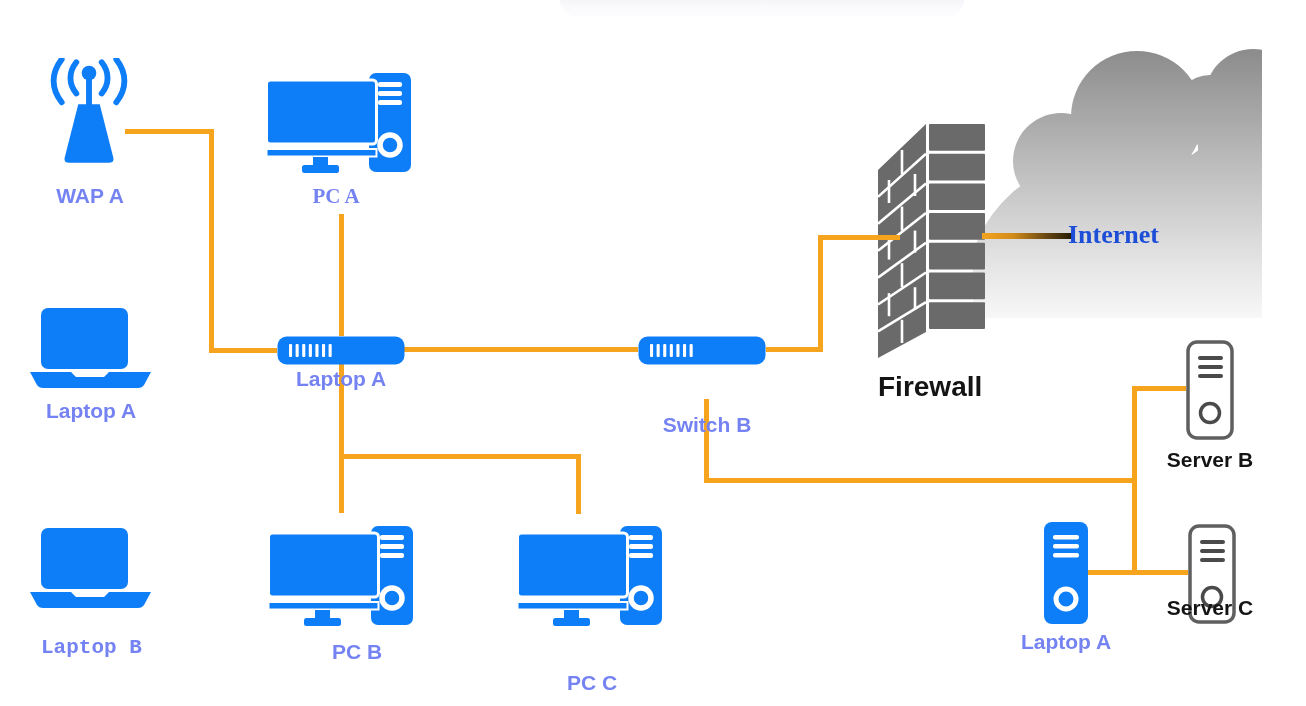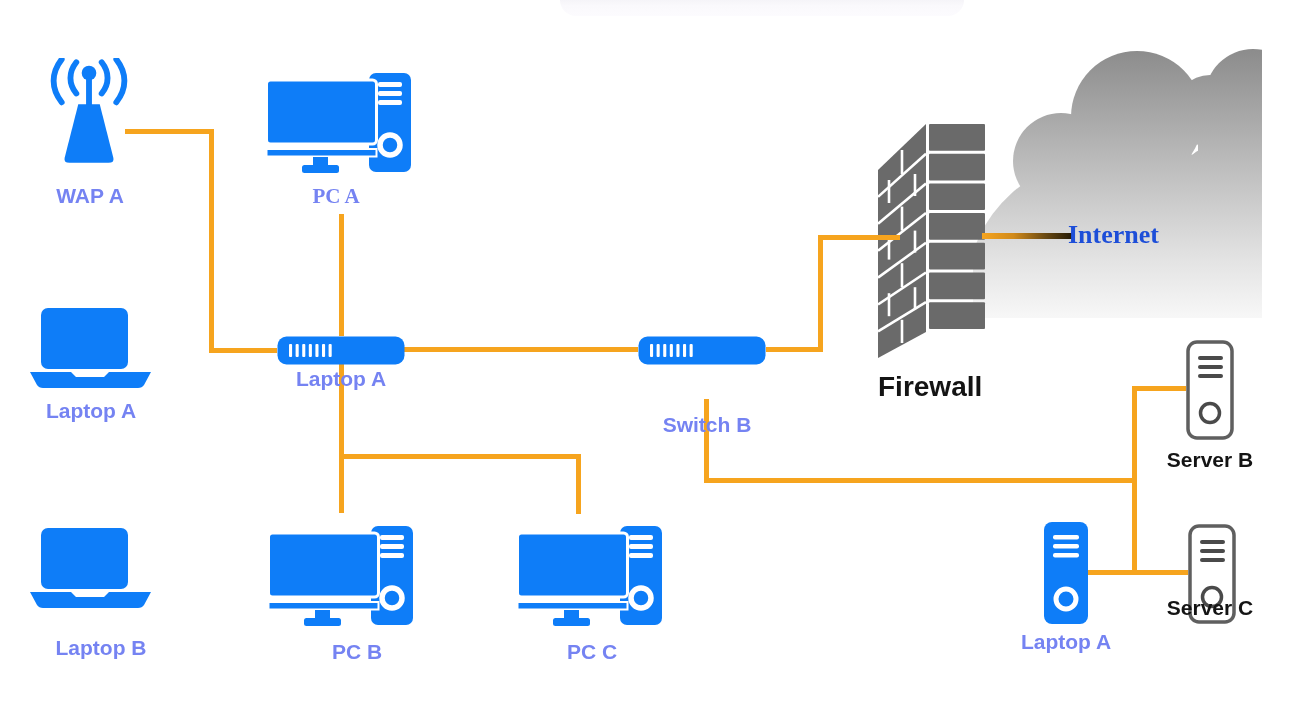--- a/index.html
+++ b/index.html
@@ -145,21 +145,21 @@
     </g>
   </svg>
   <div class="lbl blue" style="left:41px;top:399px;">Laptop A</div>
 
   <svg class="icon" style="left:28px;top:528px;" width="125" height="80" viewBox="0 0 125 80">
     <g fill="#0E7DF8">
       <rect x="13" y="0" width="87" height="61" rx="7"></rect>
       <path d="M2,64 L43,64 L48,69 L76,69 L81,64 L123,64 L116,77 Q114,80 110,80 L15,80 Q11,80 9,77 Z"></path>
     </g>
   </svg>
-  <div class="lbl blue" style="left:51px;top:636px;">Laptop B</div>
+  <div class="lbl blue" style="left:41px;top:636px;font-family:Liberation Mono, monospace;">Laptop B</div>
 
   <svg class="icon" style="left:277px;top:336px;" width="128" height="29" viewBox="0 0 128 29">
     <rect x="0.5" y="0.5" width="127" height="28" rx="9" fill="#0E7DF8"></rect>
     <g fill="#ffffff">
       <rect x="12" y="8" width="3.1" height="13" rx="1"></rect>
       <rect x="18.6" y="8" width="3.1" height="13" rx="1"></rect>
       <rect x="25.2" y="8" width="3.1" height="13" rx="1"></rect>
       <rect x="31.8" y="8" width="3.1" height="13" rx="1"></rect>
       <rect x="38.4" y="8" width="3.1" height="13" rx="1"></rect>
       <rect x="45" y="8" width="3.1" height="13" rx="1"></rect>
@@ -203,21 +203,21 @@
       <rect x="113" y="13" width="24" height="5" rx="2"></rect>
       <rect x="113" y="22" width="24" height="5" rx="2"></rect>
       <rect x="113" y="31" width="24" height="5" rx="2"></rect>
     </g>
     <circle cx="125" cy="76" r="10" fill="none" stroke="#ffffff" stroke-width="5.5"></circle>
     <rect x="1.5" y="11" width="110" height="64" rx="4" fill="#0E7DF8" stroke="#ffffff" stroke-width="3"></rect>
     <rect x="1.5" y="80" width="110" height="7.5" fill="#0E7DF8" stroke="#ffffff" stroke-width="2"></rect>
     <rect x="48" y="88" width="15" height="10" fill="#0E7DF8"></rect>
     <rect x="37" y="96" width="37" height="8" rx="2.5" fill="#0E7DF8"></rect>
   </svg>
-  <div class="lbl blue" style="left:542px;top:640px;">PC C</div>
+  <div class="lbl blue" style="left:542px;top:671px;">PC C</div>
 
   <svg class="icon" style="left:1043px;top:521px;" width="46" height="104" viewBox="0 0 46 104">
     <rect x="1" y="1" width="44" height="102" rx="8" fill="#0E7DF8"></rect>
     <g fill="#ffffff">
       <rect x="10" y="14" width="26" height="4.5" rx="2"></rect>
       <rect x="10" y="23" width="26" height="4.5" rx="2"></rect>
       <rect x="10" y="32" width="26" height="4.5" rx="2"></rect>
     </g>
     <circle cx="23" cy="78" r="10" fill="none" stroke="#ffffff" stroke-width="5"></circle>
   </svg>

